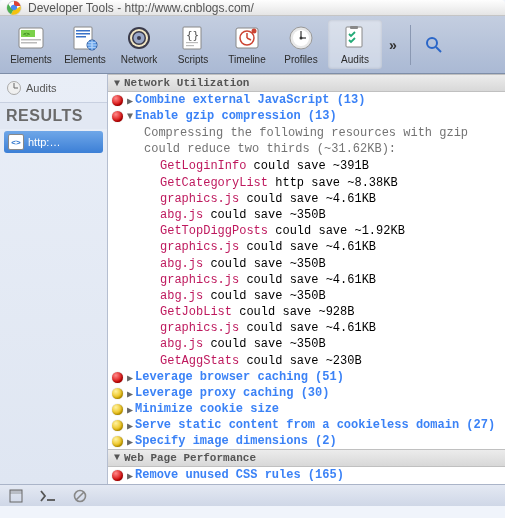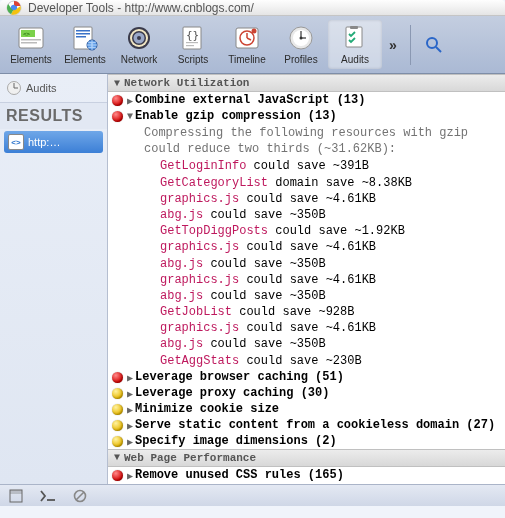--- a/index.html
+++ b/index.html
@@ -35,21 +35,21 @@
   
   .content { flex: 1; background: #fff; overflow-y: auto; font-family: "Courier New", monospace; font-size: 12px; }
   .section-bar { background: linear-gradient(to bottom,#ececec,#d8d8d8); border-top:1px solid #c0c0c0; border-bottom:1px solid #c0c0c0; padding: 2px 6px; font-weight: bold; color:#555; font-size:11px; display:flex; align-items:center;}
   .section-bar .tri { margin-right:4px; font-size:10px; }
   
   .audit-row { padding: 1px 4px 1px 4px; display:flex; align-items:flex-start; }
   .dot { width:11px; height:11px; border-radius:50%; margin-right:4px; margin-top:2px; flex-shrink:0; box-shadow: inset -1px -1px 2px rgba(0,0,0,0.3), 0 0 1px rgba(0,0,0,0.4);}
   .dot.red { background: radial-gradient(circle at 35% 30%, #ff8a8a, #d40000 70%); }
   .dot.yellow { background: radial-gradient(circle at 35% 30%, #fff2a0, #e8b800 70%); }
   .tri-row { margin-right:2px; font-size:10px; color:#666; margin-top:2px;}
-  .row-text { font-weight:bold; color:#000000;}
+  .row-text { font-weight:bold; color:#3b82f6;}
   
   .detail-text { padding: 1px 4px 1px 36px; color:#737373; line-height: 1.35;}
   .res-row { padding: 0px 4px 0px 52px; line-height: 1.35;}
   .res-link { color:#be185d; cursor:pointer; }
   
   
   .statusbar { height: 22px; background: linear-gradient(to bottom,#e4e9f3,#cfd7e7); border-top:1px solid #aab4c8; display:flex; align-items:center; padding: 0 6px; gap:12px;}
   .status-btn { width:20px; height:16px; display:flex; align-items:center; justify-content:center; cursor:pointer; color:#555;}
   
   
@@ -201,21 +201,21 @@
     </div>
 
     <div class="audit-row">
       <span class="dot red"></span>
       <span class="tri-row">▼</span>
       <span class="row-text">Enable gzip compression (13)</span>
     </div>
     <div class="detail-text">Compressing the following resources with gzip could reduce two thirds (~31.62KB):</div>
     <div id="gzip-list">
         <div class="res-row"><span class="res-link">GetLoginInfo</span><span> could save ~391B</span></div>
-        <div class="res-row"><span class="res-link">GetCategoryList</span><span> domain save ~8.38KB</span></div>
+        <div class="res-row"><span class="res-link">GetCategoryList</span><span> http save ~8.38KB</span></div>
         <div class="res-row"><span class="res-link">graphics.js</span><span> could save ~4.61KB</span></div>
         <div class="res-row"><span class="res-link">abg.js</span><span> could save ~350B</span></div>
         <div class="res-row"><span class="res-link">GetTopDiggPosts</span><span> could save ~1.92KB</span></div>
         <div class="res-row"><span class="res-link">graphics.js</span><span> could save ~4.61KB</span></div>
         <div class="res-row"><span class="res-link">abg.js</span><span> could save ~350B</span></div>
         <div class="res-row"><span class="res-link">graphics.js</span><span> could save ~4.61KB</span></div>
         <div class="res-row"><span class="res-link">abg.js</span><span> could save ~350B</span></div>
         <div class="res-row"><span class="res-link">GetJobList</span><span> could save ~928B</span></div>
         <div class="res-row"><span class="res-link">graphics.js</span><span> could save ~4.61KB</span></div>
         <div class="res-row"><span class="res-link">abg.js</span><span> could save ~350B</span></div>

